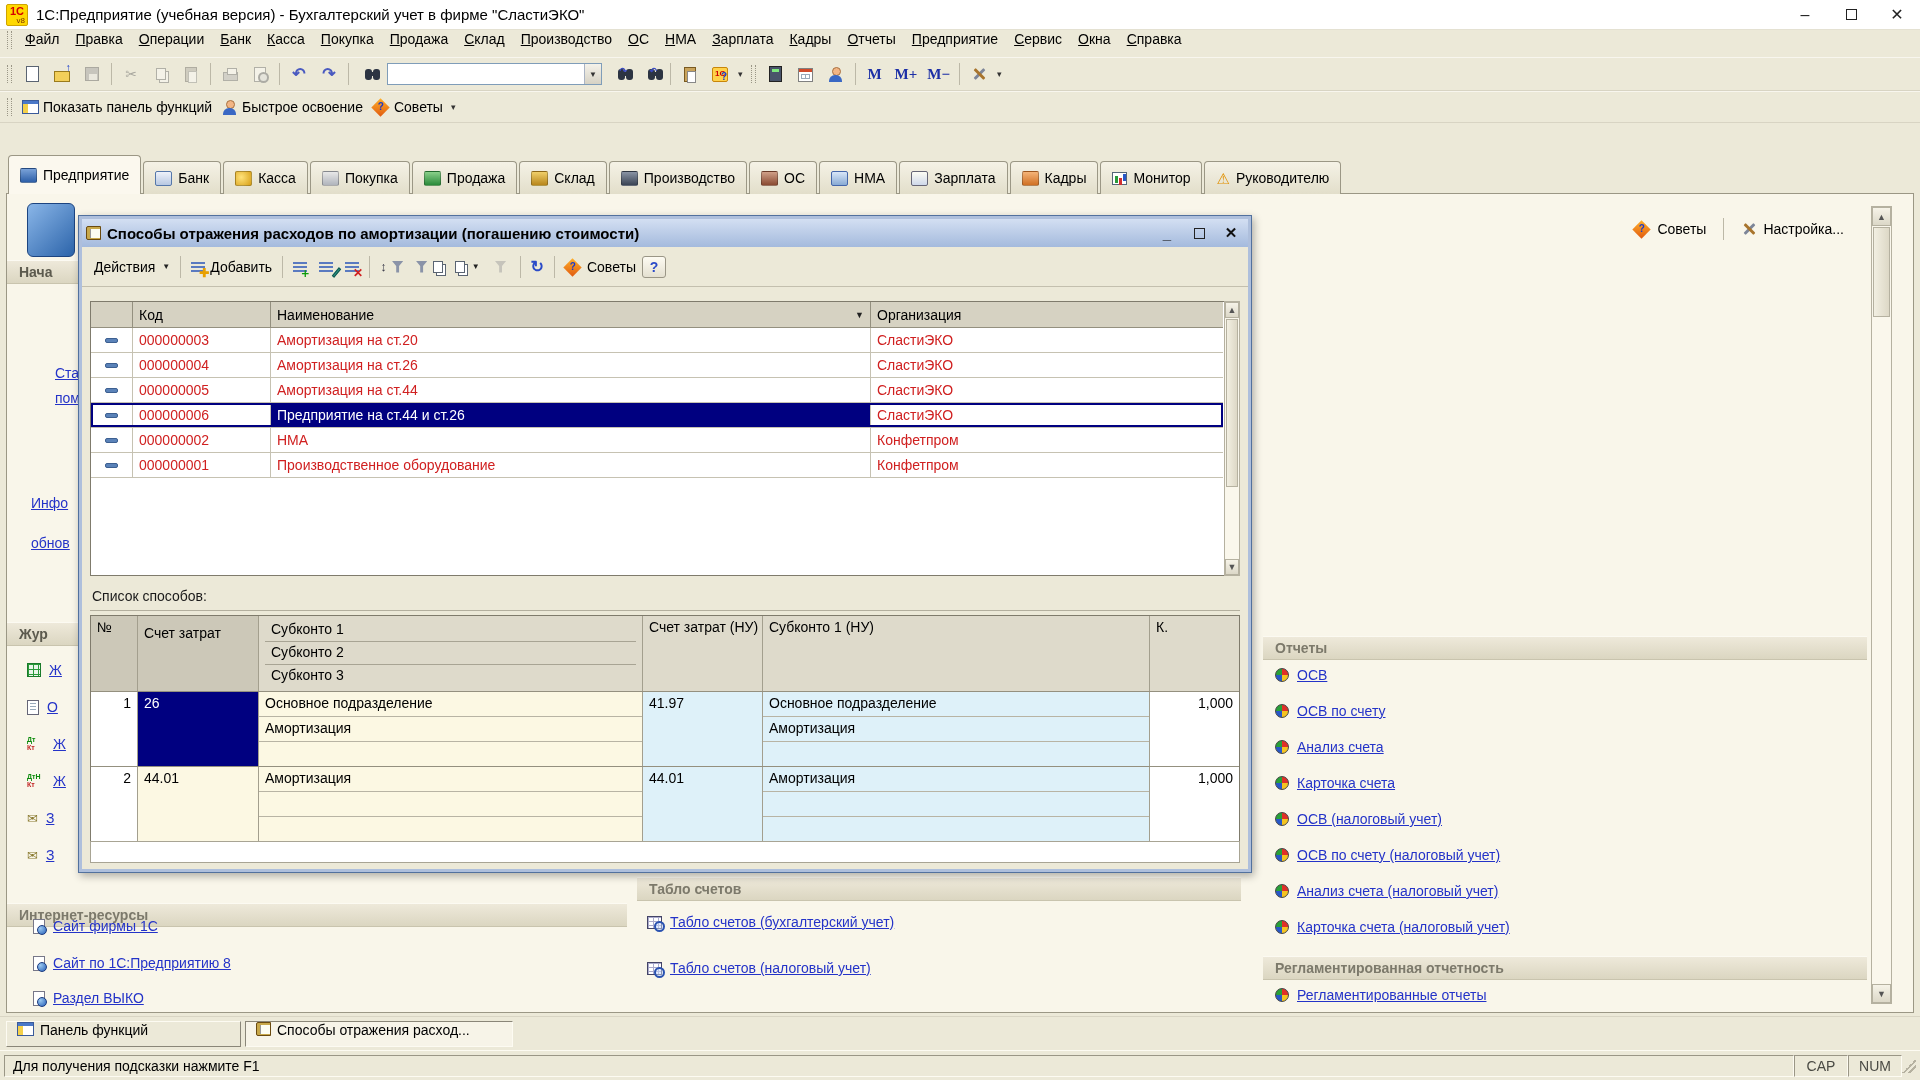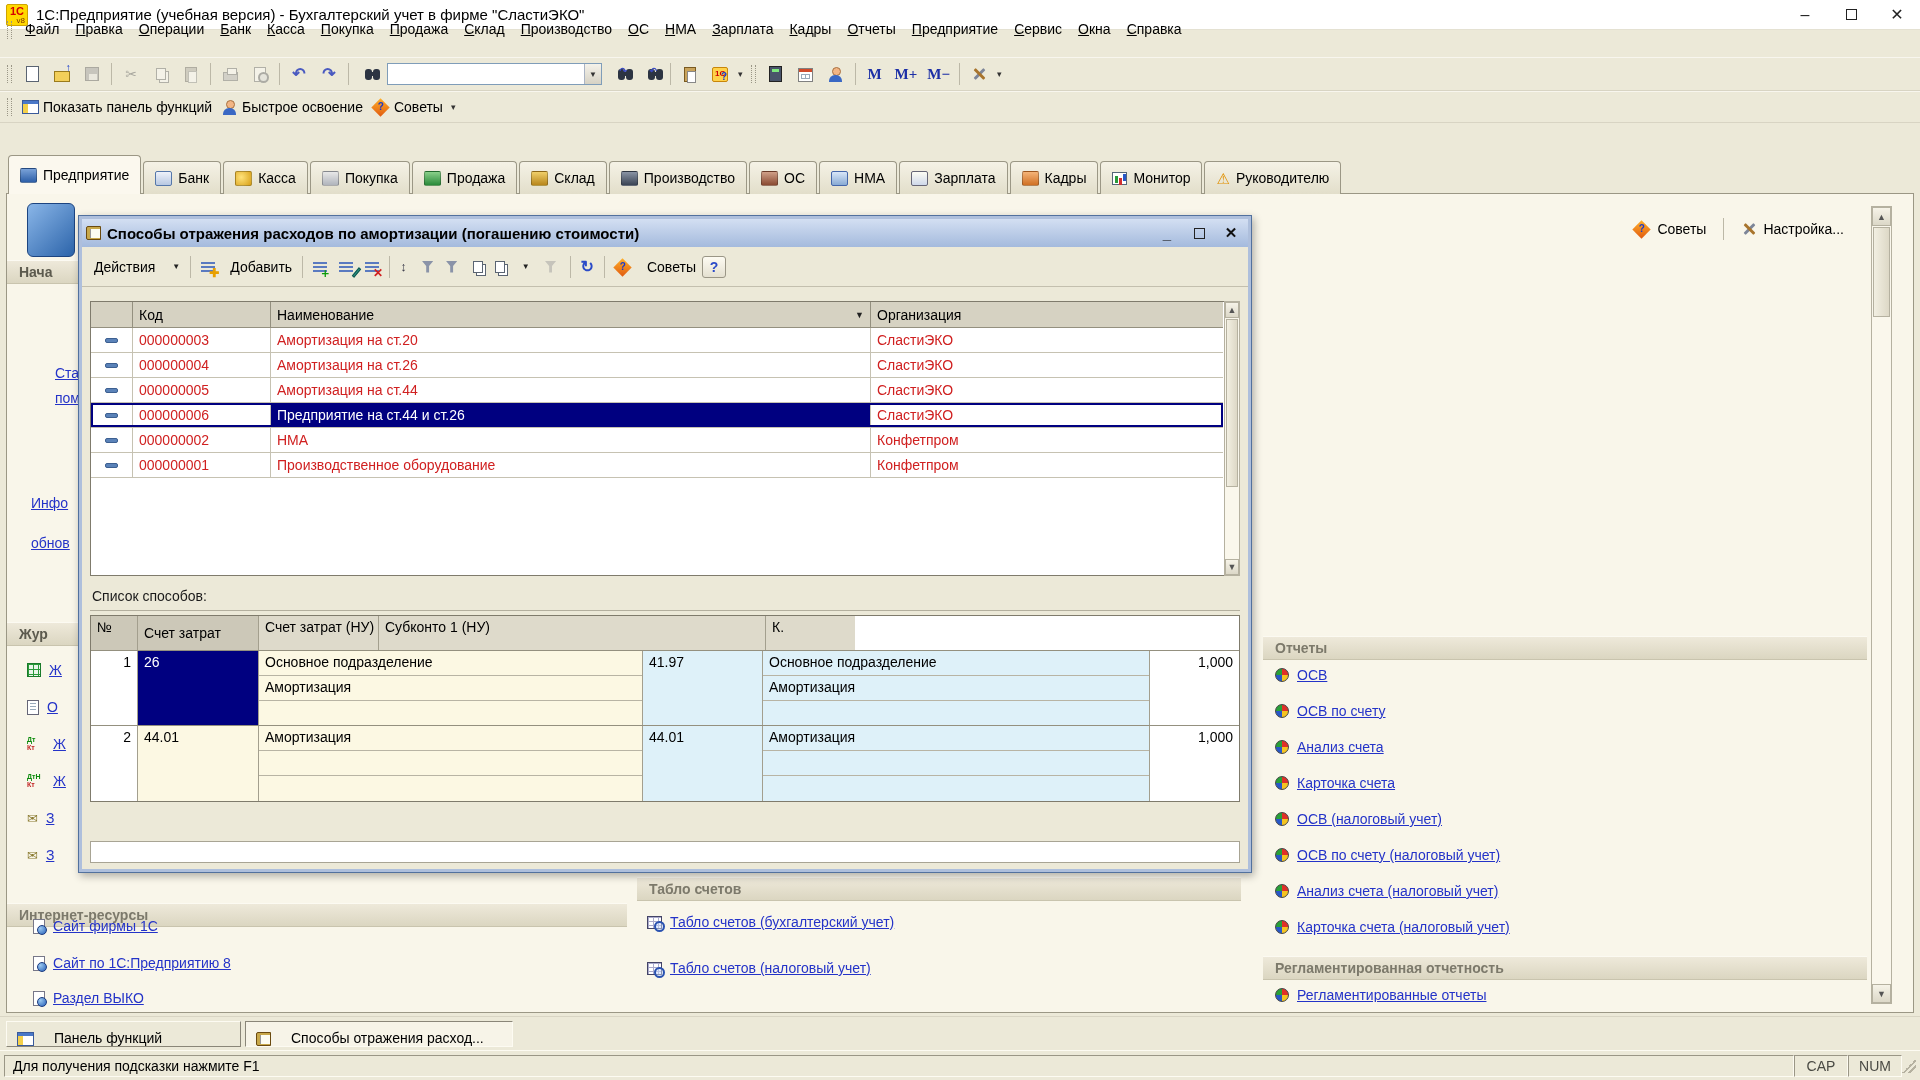--- a/index.html
+++ b/index.html
@@ -10,21 +10,21 @@
 .titlebar{position:absolute;left:0;top:0;right:0;height:30px;background:#fff;display:flex;align-items:center;border-bottom:1px solid #e4e1d2}
 .app-logo{width:22px;height:22px;margin:0 8px 0 6px;background:#ffd800;border:1px solid #cfa300;border-radius:2px;position:relative;flex:none}
 .app-logo .l1{position:absolute;left:3px;top:1px;color:#d40000;font-size:11px;font-weight:bold;line-height:11px}
 .app-logo .l2{position:absolute;right:2px;bottom:0;color:#7d3000;font-size:8px;line-height:8px}
 .title-text{font-size:15px}
 .win-btns{margin-left:auto;display:flex;height:100%}
 .win-btn{width:46px;display:flex;align-items:center;justify-content:center;font-size:16px;color:#222}
 .max-box{width:11px;height:11px;border:1px solid #222}
 
 
-.menubar{position:absolute;left:0;top:16px;right:0;height:27px;display:flex;align-items:center;padding-left:2px}
+.menubar{position:absolute;left:0;top:26px;right:0;height:27px;display:flex;align-items:center;padding-left:2px}
 .grip{width:5px;height:18px;border-left:1px dotted #9a9686;border-right:1px dotted #9a9686;margin:0 5px;flex:none}
 .menu-item{display:inline-block;padding:0 8px;line-height:25px;white-space:nowrap}
 .menu-item::first-letter{text-decoration:underline}
 
 
 .toolbar{position:absolute;left:0;right:0;display:flex;align-items:center;border-top:1px solid #f8f6ee;border-bottom:1px solid #d8d4c3;padding-left:2px}
 .tb1{top:57px;height:34px}
 .tb2{top:91px;height:32px}
 .tbtn{min-width:28px;height:26px;display:flex;align-items:center;justify-content:center;gap:4px;border:1px solid transparent;border-radius:2px;margin:0 1px;position:relative;padding:0 3px;white-space:nowrap}
 .tbtn.dis{opacity:.42;filter:grayscale(.9)}
@@ -130,21 +130,21 @@
 .strack{flex:1}
 .clip{overflow:hidden;position:absolute}
 
 
 .dialog{position:absolute;left:78px;top:215px;width:1174px;height:658px;background:#aebfdc;border:1px solid #52719e;box-shadow:2px 3px 8px rgba(0,0,0,.3);padding:3px;z-index:5}
 .dlg-title{height:28px;background:linear-gradient(#d3dff2,#a4badd);display:flex;align-items:center;padding:0 4px;gap:6px}
 .dlg-title .cap{font-weight:bold;font-size:15px;margin-right:auto;white-space:nowrap;overflow:hidden}
 .dlg-btn{width:26px;height:22px;display:flex;align-items:center;justify-content:center;font-weight:bold;color:#111;font-size:15px}
 .dlg-inner{position:relative;background:#ece9d8;height:622px}
 .dlg-toolbar{position:absolute;left:0;top:0;right:0;height:40px;display:flex;align-items:center;padding:0 6px;border-bottom:1px solid #c3bfae}
-.dbtn{height:28px;display:flex;align-items:center;gap:15px;padding:0 6px;border-radius:2px;position:relative}
+.dbtn{height:28px;display:flex;align-items:center;gap:5px;padding:0 6px;border-radius:2px;position:relative}
 .accel{display:inline-block}
 .accel::first-letter{text-decoration:underline}
 .dd-caret{font-size:8px;color:#222;margin-left:2px}
 .qbtn{width:24px;height:22px;border:1px solid #9a9686;border-radius:3px;background:linear-gradient(#fdfbf2,#e4e0d0);display:flex;align-items:center;justify-content:center;color:#2a4ac8;font-weight:bold}
 
 
 .t1{position:absolute;left:8px;top:54px;width:1150px;height:275px;border:1px solid #7f7b6c;background:#fff}
 .t1 .grid{position:absolute;left:0;top:0;right:16px;bottom:0;overflow:hidden}
 .t1 .hrow{display:flex;height:26px;background:#d6d2c2;border-bottom:1px solid #94907f}
 .t1 .hc{border-right:1px solid #94907f;padding:4px 6px;display:flex;align-items:center;white-space:nowrap;overflow:hidden}
@@ -187,21 +187,21 @@
 .sc:last-child{border-bottom:none}
 .bu{background:#fcf8e3}
 .nu{background:#def1f9}
 .cell.pad{padding:3px 6px}
 .selcell{background:#000080;color:#fff}
 .num-r{text-align:right}
 .dlg-empty{position:absolute;left:8px;top:594px;width:1150px;height:22px;background:#fff;border:1px solid #a8a494}
 
 
 .taskbar{position:absolute;left:0;bottom:30px;right:0;height:34px;background:#ece9d8;border-top:1px solid #d9d5c4;display:flex;align-items:center;padding:0 6px;gap:4px}
-.task-btn{height:26px;display:flex;align-items:flex-end;gap:20px;padding:0 10px;border:1px solid;border-color:#fdfbf2 #8a8678 #8a8678 #fdfbf2;background:#ece9d8;white-space:nowrap;overflow:hidden}
+.task-btn{height:26px;display:flex;align-items:flex-start;gap:6px;padding:0 10px;border:1px solid;border-color:#fdfbf2 #8a8678 #8a8678 #fdfbf2;background:#ece9d8;white-space:nowrap;overflow:hidden}
 .task-btn.active{border-color:#8a8678 #fdfbf2 #fdfbf2 #8a8678;background:#f7f4e8}
 .statusbar{position:absolute;left:0;bottom:0;right:0;height:30px;background:#ece9d8;border-top:1px solid #fdfbf2;display:flex;align-items:center;padding:0 4px;gap:0}
 .sb-cell{height:22px;border:1px solid;border-color:#9a9686 #fdfbf2 #fdfbf2 #9a9686;display:flex;align-items:center;padding:0 8px}
 .sb-hint{flex:1}
 .sb-key{width:54px;justify-content:center;color:#4a4a44;flex:none}
 .sb-grip{width:14px;height:14px;background:linear-gradient(135deg,transparent 50%,#b5b1a0 50%,#b5b1a0 60%,transparent 60%,transparent 70%,#b5b1a0 70%,#b5b1a0 80%,transparent 80%)}
 </style>
 </head>
 <body>
 
@@ -677,20 +677,25 @@
         </div>
       </div>
 
       <span class="ways-label">Список способов:</span>
       <span class="ways-line"></span>
 
       <div class="t2">
         <div class="trow head">
           <span class="cell w-n h-dark" style="padding:3px 6px">№</span>
           <span class="cell w-acc h-dark" style="padding:9px 6px">Счет затрат</span>
+          <span class="cell w-subs h-light">
+            <span class="hsub" style="display:block">Субконто 1</span>
+            <span class="hsub" style="display:block">Субконто 2</span>
+            <span class="hsub" style="display:block">Субконто 3</span>
+          </span>
           <span class="cell w-accnu h-light h-wrap" style="padding:3px 6px">Счет затрат (НУ)</span>
           <span class="cell w-subnu h-light" style="padding:3px 6px">Субконто 1 (НУ)</span>
           <span class="cell w-k h-light" style="padding:3px 6px">К.</span>
         </div>
         <div class="trow brow">
           <span class="cell w-n pad num-r">1</span>
           <span class="cell w-acc pad selcell">26</span>
           <span class="cell w-subs bu">
             <span class="sc" style="display:block">Основное подразделение</span>
             <span class="sc" style="display:block">Амортизация</span>

